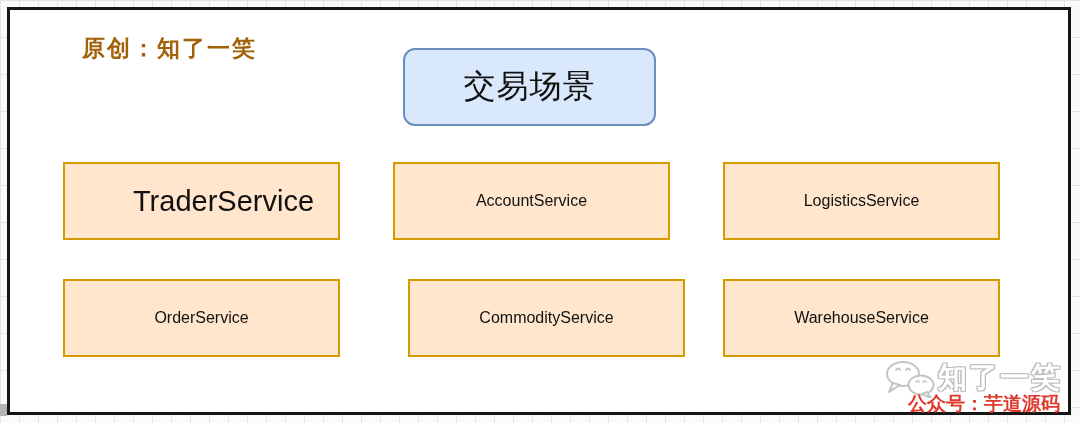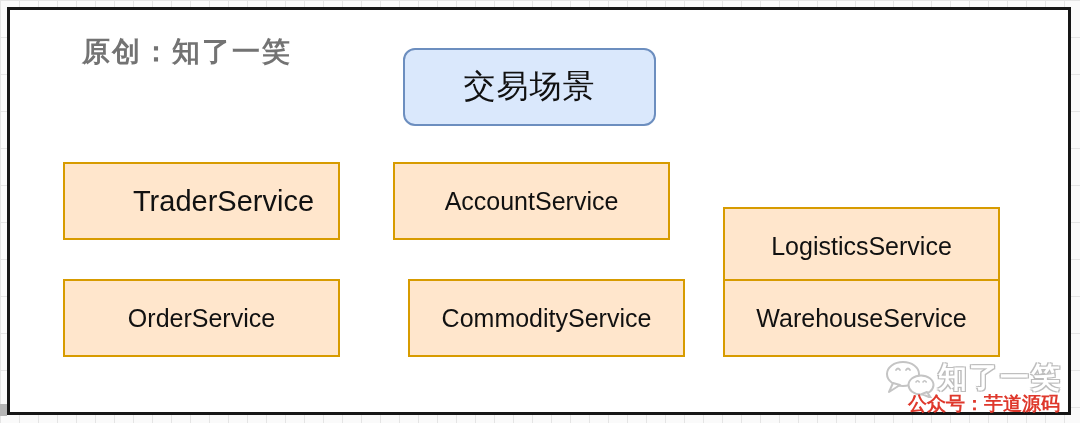--- a/index.html
+++ b/index.html
@@ -11,35 +11,35 @@
     background-image:
       linear-gradient(to right,#e4e4e4 1px,transparent 1px),
       linear-gradient(to bottom,#e4e4e4 1px,transparent 1px);
     background-size:19px 37px;}
 
   .canvas{position:absolute;left:7px;top:7px;width:1058px;height:402px;
     background:#ffffff;border:3px solid #161616;}
 
   .corner-block{position:absolute;left:0;top:404px;width:7px;height:12px;background:#b5b5b5;}
 
-  .watermark{position:absolute;left:82px;top:33px;font-size:28px;font-weight:700;
-    color:#737373;letter-spacing:2px;}
+  .watermark{position:absolute;left:82px;top:33px;font-size:23px;font-weight:700;
+    color:#a16207;letter-spacing:2px;}
 
   .node{position:absolute;display:flex;align-items:center;justify-content:center;
     color:#111;box-sizing:border-box;text-align:center;}
 
   .scenario{left:403px;top:48px;width:253px;height:78px;border-radius:12px;
     background:var(--scenario-fill,#dae8fc);border:2px solid var(--scenario-border,#6c8ebf);
     font-size:32px;letter-spacing:1px;}
 
   .svc{width:277px;height:78px;background:var(--service-fill,#ffe6cc);
-    border:2px solid var(--service-border,#d79b00);font-size:25px;}
+    border:2px solid var(--service-border,#d79b00);font-size:16px;}
   .svc-0{left:63px;top:162px;font-size:29px;padding-left:44px;}
   .svc-1{left:393px;top:162px;}
-  .svc-2{left:723px;top:162px;margin-top:45px;}
+  .svc-2{left:723px;top:162px;}
   .svc-3{left:63px;top:279px;text-align:right;}
   .svc-4{left:408px;top:279px;text-align:right;}
   .svc-5{left:723px;top:279px;}
 
   .branding{position:absolute;left:884px;top:356px;width:196px;height:60px;z-index:5;}
   .logo-row{position:absolute;left:0;top:2px;display:flex;align-items:flex-end;}
   .wechat-icon{width:52px;height:38px;flex:0 0 auto;}
   .logo-text{font-size:29px;font-weight:700;letter-spacing:2px;color:#ffffff;margin-left:2px;
     text-shadow:-1.2px -1.2px 0 #bdbdbd,1.2px -1.2px 0 #bdbdbd,-1.2px 1.2px 0 #bdbdbd,1.2px 1.2px 0 #bdbdbd;
     white-space:nowrap;}

